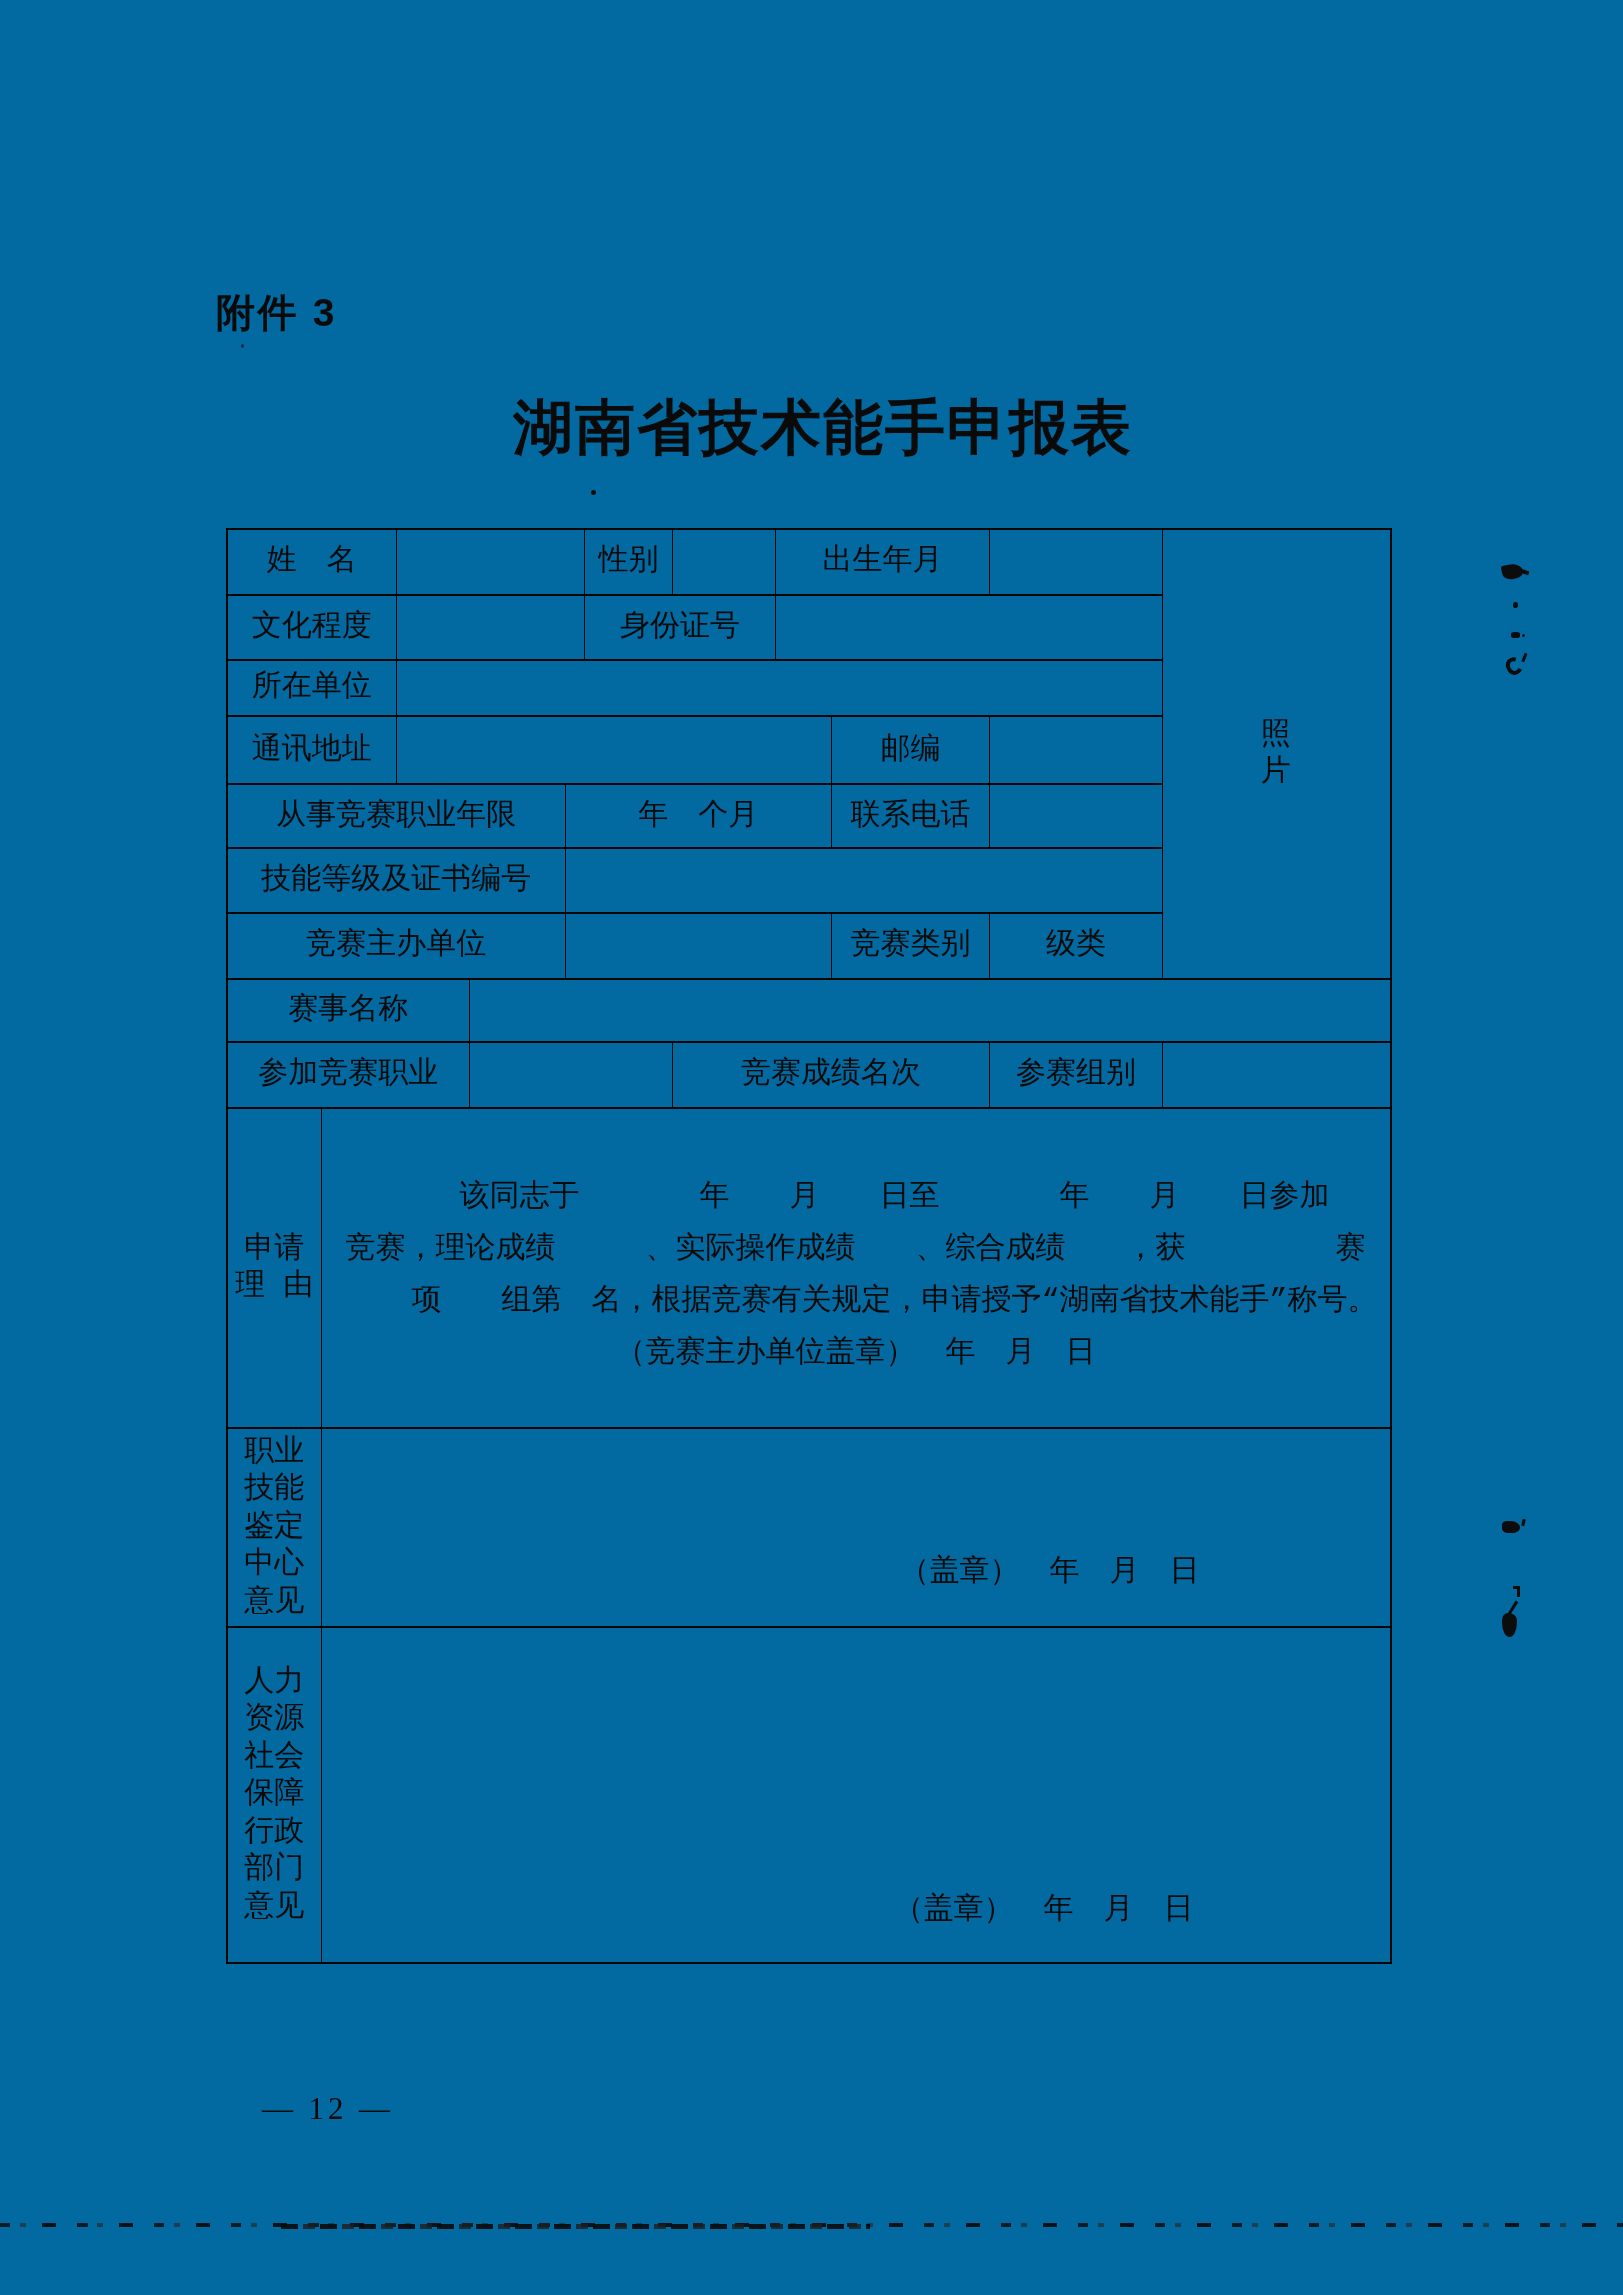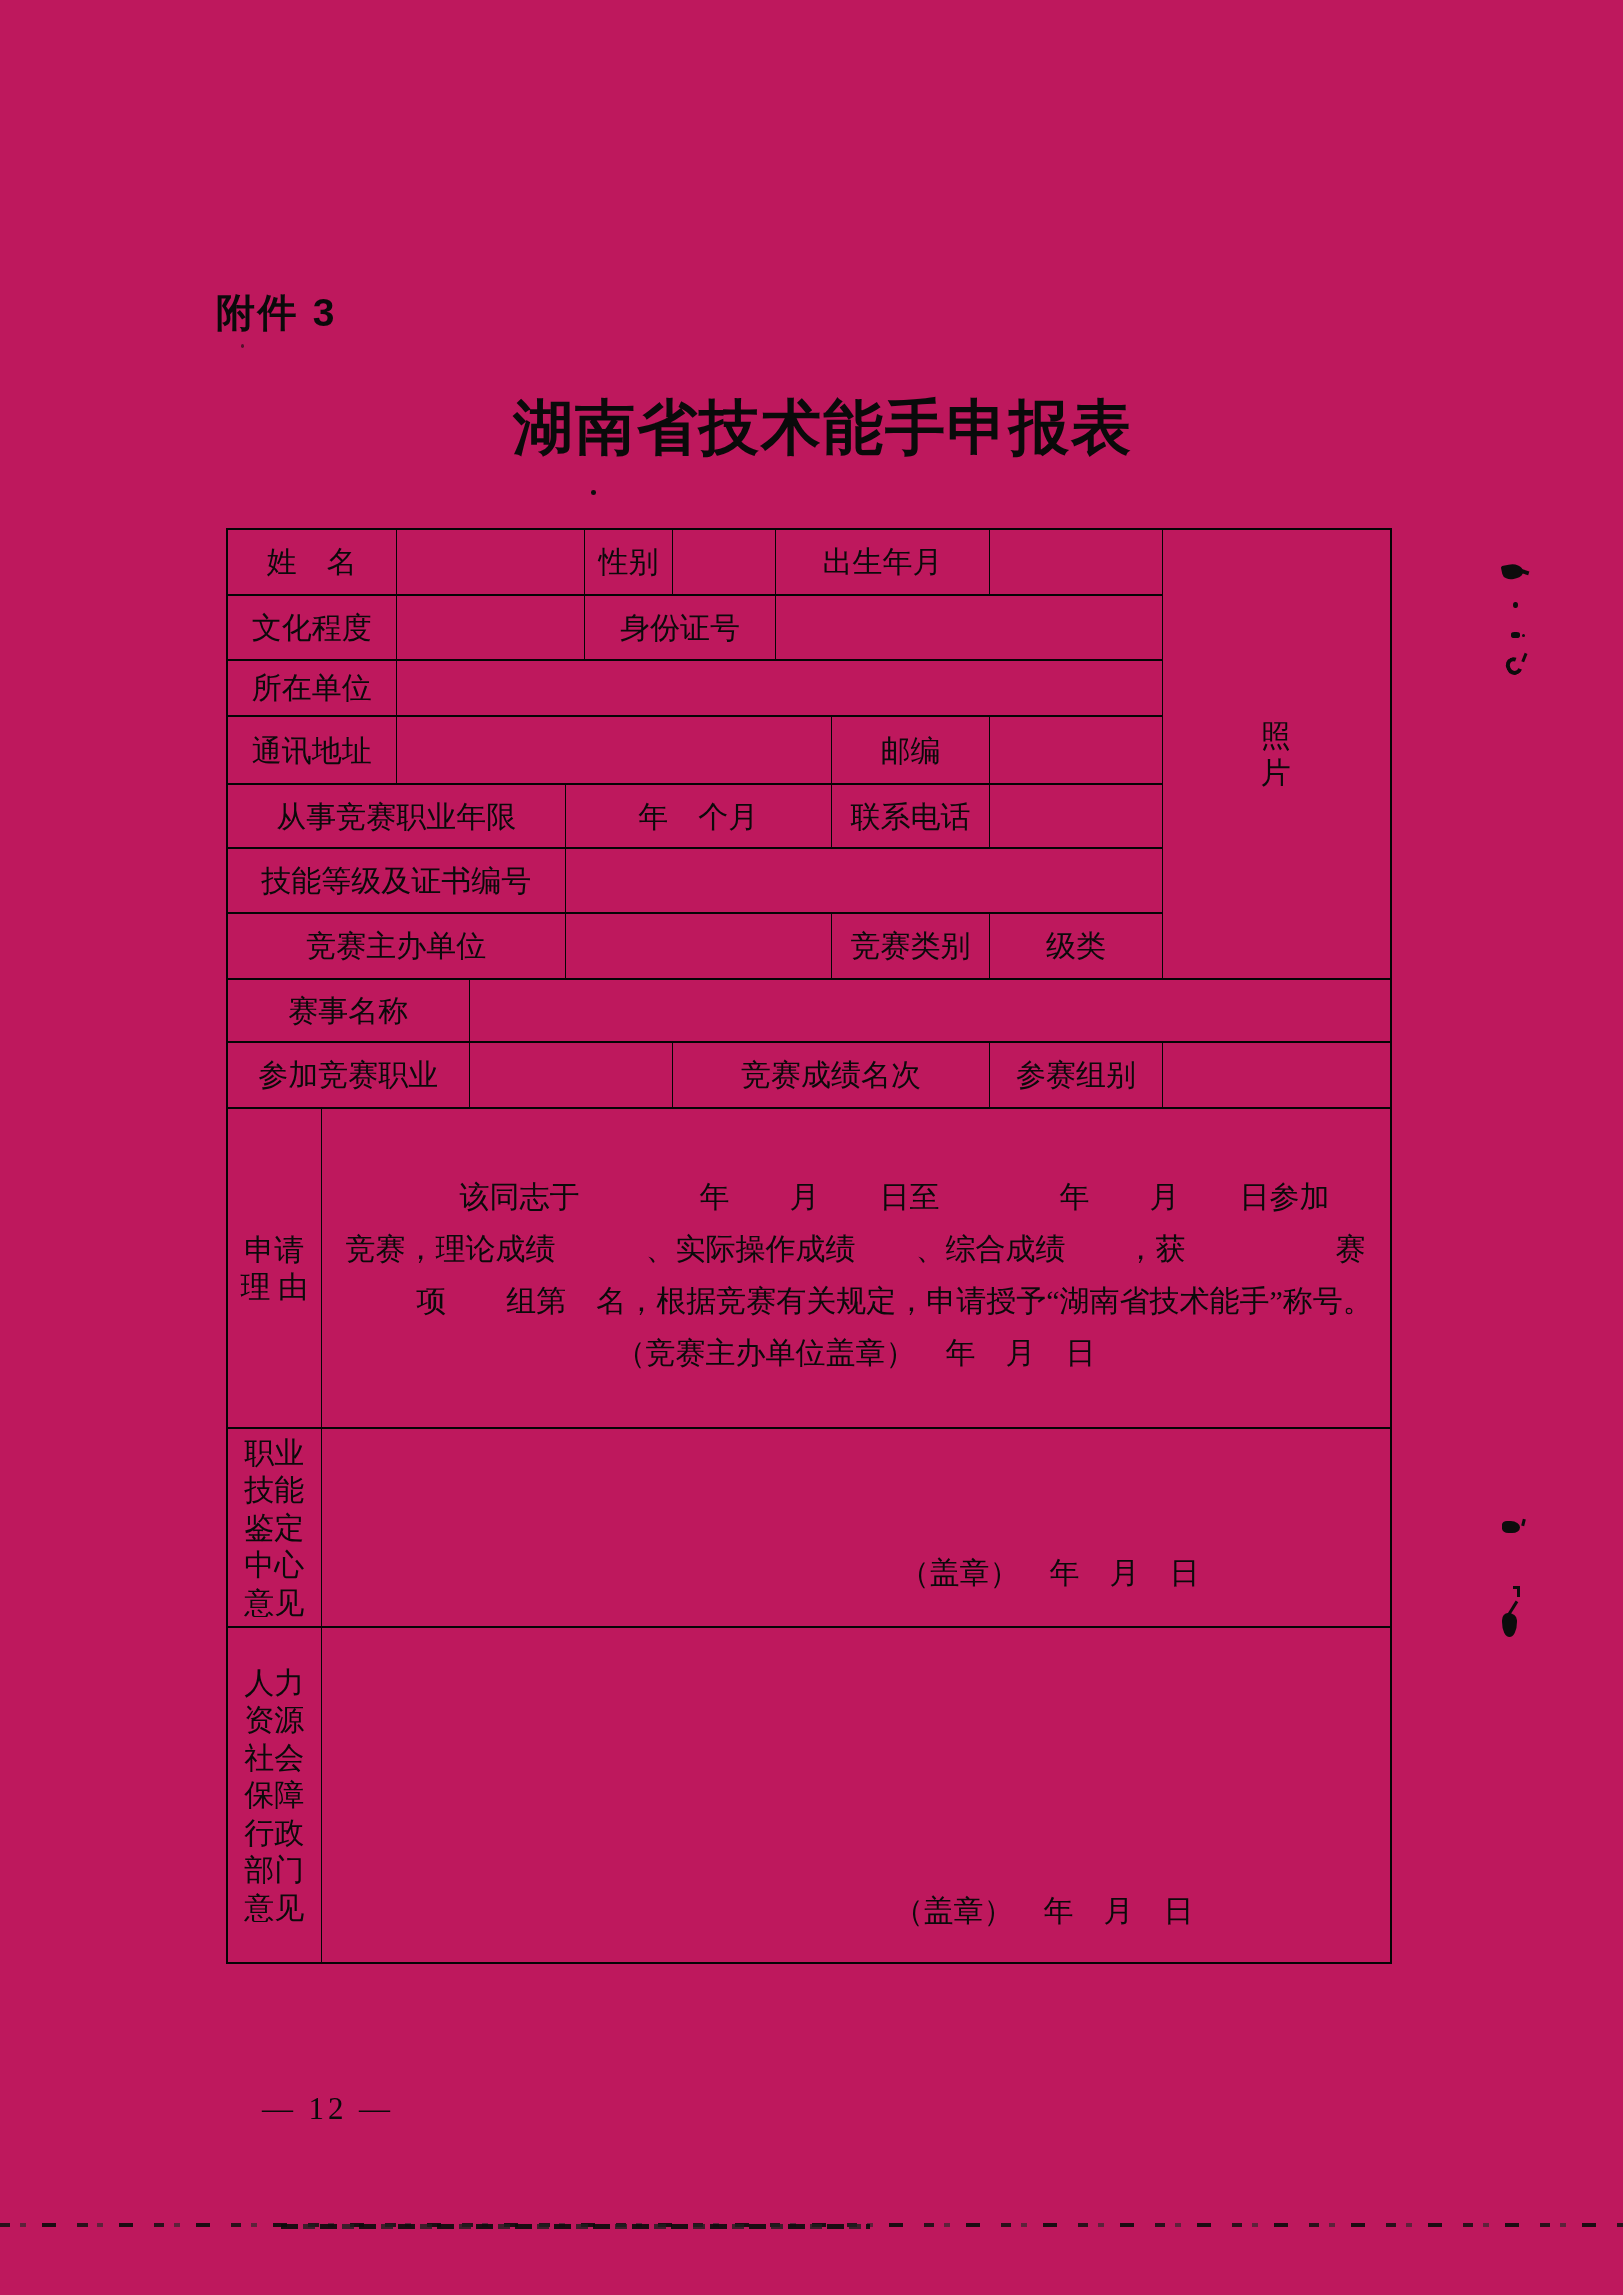--- a/index.html
+++ b/index.html
@@ -1,39 +1,40 @@
 <!DOCTYPE html>
 <html style="font-size:10.5px"><head>
 <meta charset="utf-8">
 <style>
   * { margin:0; padding:0; box-sizing:border-box; }
   html,body { background:#e8e8e8; }
   .page {
     position:relative;
     width:1623px; height:2295px;
-    background:#be185d;
+    background:#0369a1;
     font-family:"Liberation Serif","DejaVu Serif",serif;
     color:#0a0a0a;
     overflow:hidden;
   }
   .attachment {
     position:absolute; left:216px; top:286px;
     font-family:"Liberation Sans","DejaVu Sans",sans-serif;
     font-weight:700; font-size:39px; letter-spacing:2.6px;
   }
   .doc-title {
     position:absolute; left:513px; top:388px;
     font-size:60px; font-weight:900; letter-spacing:2px;
     font-family:"Liberation Serif","DejaVu Serif",serif;
   }
   table.form {
     position:absolute; left:226px; top:528px;
     width:1164px; height:1436px;
     border-collapse:collapse; table-layout:fixed;
     border:2.6px solid #050505;
+    font-family:Liberation Mono, monospace;
   }
   table.form td {
     border:1.3px solid #050505;
     border-top-width:2.6px; border-bottom-width:2.6px;
     text-align:center; vertical-align:middle;
     font-size:30px; line-height:1.25;
     overflow:hidden;
   }
   td.lbl { white-space:pre-line; }
   .r1{height:63px}.r2{height:62px}.r3{height:54px}.r4{height:65px}

